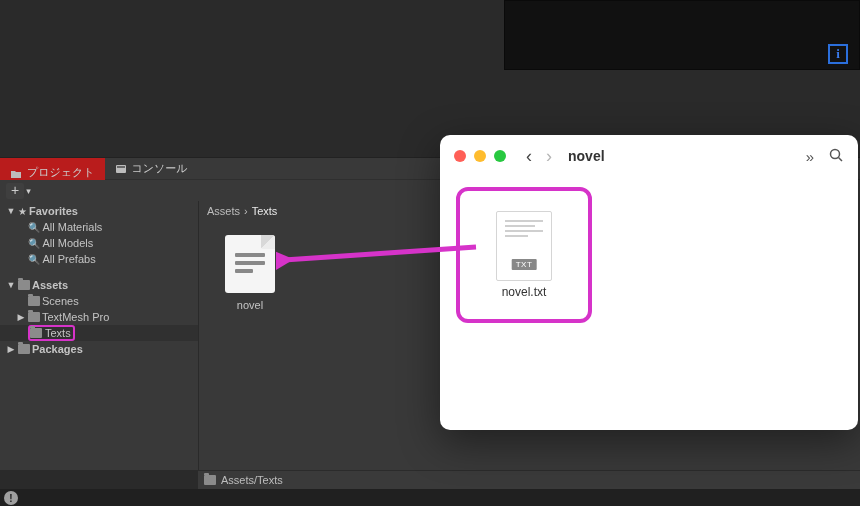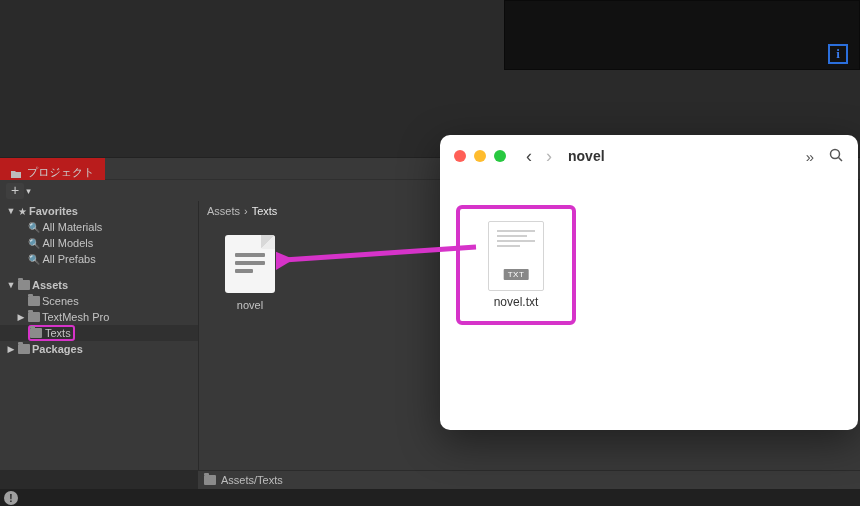--- a/index.html
+++ b/index.html
@@ -51,21 +51,21 @@
   .finder-titlebar { height: 42px; display: flex; align-items: center; padding: 0 14px; gap: 10px; }
   .traffic { display: flex; gap: 8px; }
   .traffic span { width: 12px; height: 12px; border-radius: 50%; }
   .t-red { background: #ff5f57; } .t-yel { background: #febc2e; } .t-grn { background: #28c840; }
   .nav-arrows { display: flex; gap: 14px; color: #b5b5b5; font-size: 18px; margin-left: 10px; }
   .nav-arrows span:first-child { color: #444; }
   .finder-title { font-size: 14px; font-weight: 600; color: #333; margin-left: 6px; flex: 1; }
   .finder-right { display: flex; gap: 14px; color: #555; font-size: 15px; align-items: center; }
   .finder-body { padding: 10px 16px; }
   .finder-item { width: 88px; display: flex; flex-direction: column; align-items: center; gap: 4px; }
-  .hl-box { border: 4px solid #d633c9; border-radius: 6px; padding: 12px; margin-top: 18px; }
+  .hl-box { border: 4px solid #d633c9; border-radius: 12px; padding: 20px; }
   .finder-thumb { width: 56px; height: 70px; background: #fff; border: 1px solid #d5d5d5; border-radius: 2px; position: relative; }
   .finder-thumb .lns { position: absolute; top: 8px; left: 8px; right: 8px; }
   .finder-thumb .lns i { display: block; height: 2px; background: #cfcfcf; margin-bottom: 3px; }
   .finder-thumb .badge { position: absolute; bottom: 10px; left: 50%; transform: translateX(-50%); font-size: 8px; background: #888; color: #fff; padding: 1px 4px; border-radius: 1px; letter-spacing: 0.5px; }
   .finder-label { font-size: 12px; color: #333; }
 
   
   .annot-arrow { position: absolute; left: 276px; top: 244px; width: 204px; height: 26px; pointer-events: none; }
 </style>
 </head>
@@ -77,20 +77,29 @@
 </div>
 
 <div class="tabs-bar">
   <div class="tab active">
     <span class="tab-icon">
       <svg width="12" height="12" viewBox="0 0 12 12">
           <path d="M1 3h4l1 1h5v6H1z" fill="#bdbdbd"></path>
         </svg>
     </span>
     <span>プロジェクト</span>
+  </div>
+  <div class="tab">
+    <span class="tab-icon">
+      <svg width="12" height="12" viewBox="0 0 12 12">
+          <rect x="1" y="2" width="10" height="8" rx="1" fill="#bdbdbd"></rect>
+          <rect x="2" y="3" width="8" height="2" fill="#666"></rect>
+        </svg>
+    </span>
+    <span>コンソール</span>
   </div>
 </div>
 
 <div class="toolbar-row">
   <span class="add-btn">+</span>
   <span class="caret-down">▾</span>
 </div>
 
 <div class="main-split">
   <div class="sidebar">

